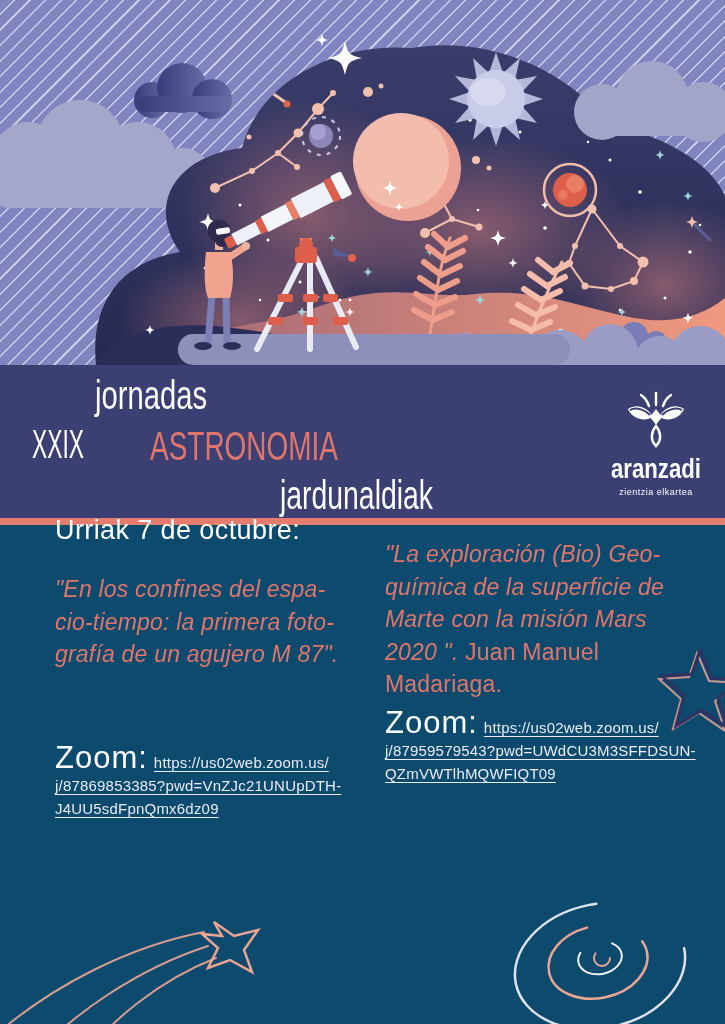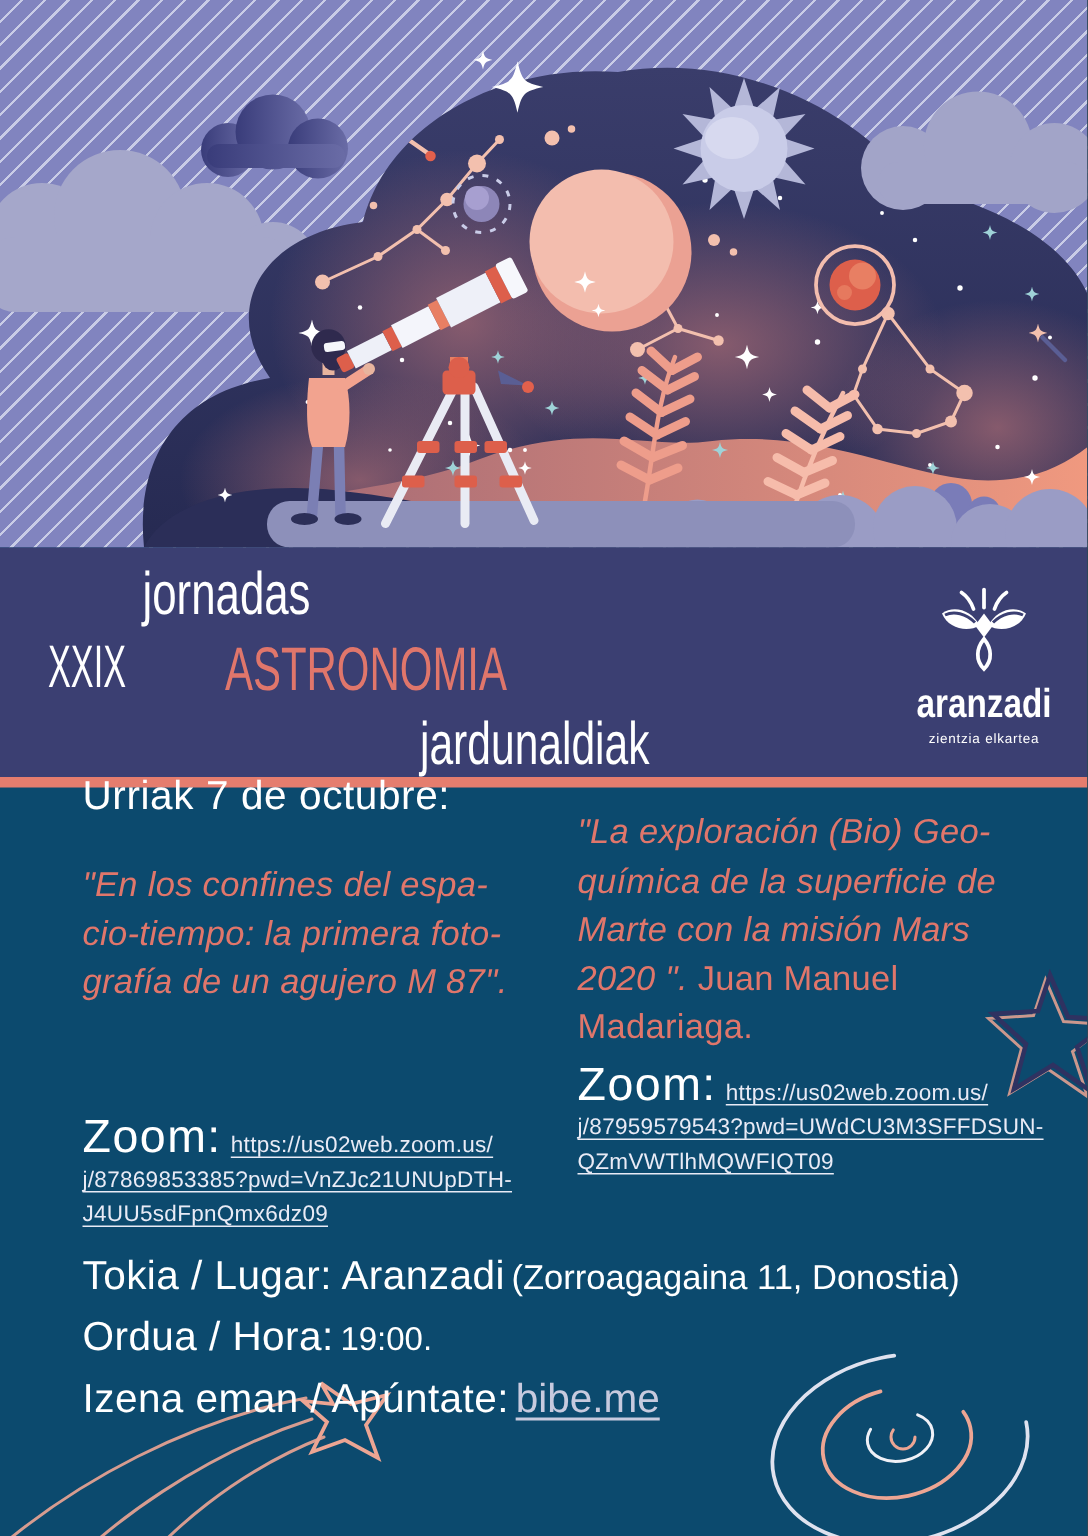--- a/index.html
+++ b/index.html
@@ -390,28 +390,14 @@
       <p class="talk"><span class="t-title">"La exploración (Bio) Geo-
 química de la superficie de
 Marte con la misión Mars
 2020 ". </span><span class="t-speaker">Juan Manuel Madariaga.</span></p>
       <p class="zoomline"><span class="zoom-label">Zoom:</span><a class="zoom-link" href="#">https://us02web.zoom.us/
 j/87959579543?pwd=UWdCU3M3SFFDSUN-
 QZmVWTlhMQWFIQT09</a></p>
     </div>
   </div>
 
-  <div class="footer">
-    <div>
-      <span class="fl">Tokia / Lugar: Aranzadi</span>
-      <span class="fd">(Zorroagagaina 11, Donostia)</span>
-    </div>
-    <div>
-      <span class="fl">Ordua / Hora:</span>
-      <span class="fs">19:00.</span>
-    </div>
-    <div>
-      <span class="fl">Izena eman / Apúntate:</span>
-      <a class="signup-link" href="#">bibe.me</a>
-    </div>
-  </div>
 
 </div>
 
 </body></html>

